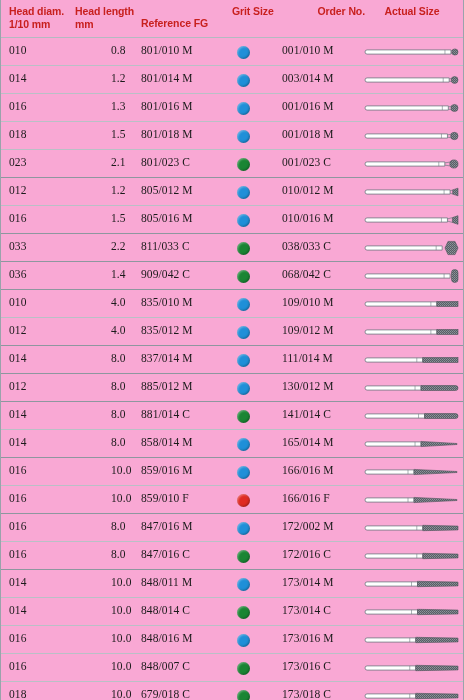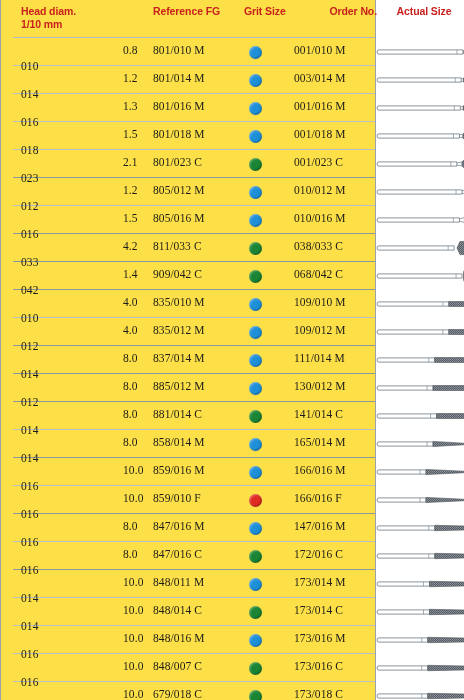--- a/index.html
+++ b/index.html
@@ -9,28 +9,27 @@
     background: #ffffff;
   }
   body {
     width: 464px;
     height: 700px;
     font-family: "Liberation Serif", serif;
     overflow: hidden;
     position: relative;
   }
   #sheet {
-    width: 376px;
+    width: 464px;
     height: 700px;
     position: relative;
-    background: #fde047;
+    background: #f9a8d4;
     box-sizing: border-box;
     border-left: 1px solid #9aa3ab;
     border-right: 1px solid #9aa3ab;
-    padding-left: 12px;
   }
 
   
   #thead {
     position: relative;
     height: 38px;
     box-sizing: border-box;
   }
   #thead .hcell {
     position: absolute;
@@ -38,21 +37,21 @@
     font-family: "Liberation Sans", sans-serif;
     font-weight: bold;
     font-size: 10.5px;
     line-height: 12.5px;
     color: #c8201e;
     letter-spacing: -0.1px;
     white-space: pre-line;
   }
   .hc-0 { left: 8px;   width: 64px; }
   .hc-1 { left: 74px;  width: 64px; }
-  .hc-2 { left: 140px; width: 90px; }
+  .hc-2 { left: 140px; width: 90px; margin-top: 12px; }
   .hc-3 { left: 231px; width: 60px; }
   .hc-4 { left: 280px; width: 84px; text-align: right; }
   .hc-5 { left: 366px; width: 90px; text-align: center; }
 
   #header-rule {
     position: absolute;
     left: 0; right: 0;
     top: 37px;
     height: 1px;
     background: #b3bac1;
@@ -70,21 +69,21 @@
   }
   .row.thick { border-bottom: 1px solid #8e979f; }
   .cell {
     position: absolute;
     font-family: "Liberation Serif", serif;
     font-size: 11.5px;
     color: #1b1b1b;
     top: 6px;
     letter-spacing: 0.1px;
   }
-  .c-diam  { left: 8px;   width: 62px; margin-top: 16px; }
+  .c-diam  { left: 8px;   width: 62px; }
   .c-len   { left: 76px;  width: 60px; margin-left: 34px; }
   .c-ref   { left: 140px; width: 90px; }
   .c-order { left: 281px; width: 82px; }
 
   
   .grit {
     position: absolute;
     left: 236px;
     top: 8px;
     width: 13px;
@@ -105,20 +104,22 @@
   .bur svg { display: block; }
 </style>
 </head>
 <body>
 
 <div id="sheet">
 
   <div id="thead">
     <div class="hcell hc-0">Head diam.
 1/10 mm</div>
+    <div class="hcell hc-1">Head length
+mm</div>
     <div class="hcell hc-2">Reference FG</div>
     <div class="hcell hc-3">Grit Size</div>
     <div class="hcell hc-4">Order No.</div>
     <div class="hcell hc-5">Actual Size</div>
     <div id="header-rule"></div>
   </div>
 
   <div id="tbody">
       <div class="row">
         <div class="cell c-diam">010</div>
@@ -276,41 +277,41 @@
             <path d="M 4.1 7.9 L 84.44 7.9 L 84.44 12.1 L 4.1 12.1 A 2.1 2.1 0 0 1 4.1 7.9 Z" fill="#ffffff" stroke="#6f7a82" stroke-width="0.8"></path>
             <line x1="84.44" y1="8.9" x2="89.42" y2="7.624" stroke="#6f7a82" stroke-width="0.7"></line>
             <line x1="84.44" y1="11.1" x2="89.42" y2="12.376000000000001" stroke="#6f7a82" stroke-width="0.7"></line>
             <path d="M 89.42 7.624 L 95 5.68 L 95 14.32 L 89.42 12.376000000000001 Z" fill="url(#g6)" stroke="#4e545a" stroke-width="0.6"></path>
             <line x1="78.44" y1="7.9" x2="78.44" y2="12.1" stroke="#6f7a82" stroke-width="0.6"></line>
           </svg>
         </div>
       </div>
       <div class="row thick">
         <div class="cell c-diam">033</div>
-        <div class="cell c-len">4.2</div>
+        <div class="cell c-len">2.2</div>
         <div class="cell c-ref">811/033 C</div>
         <div class="cell c-order">038/033 C</div>
         <div class="grit" style="background: rgb(26, 133, 51);"></div>
         <div class="bur">
           <svg width="98" height="20" viewBox="0 0 98 20">
             <defs>
               <pattern id="g7" width="2" height="2" patternUnits="userSpaceOnUse">
                 <rect width="2" height="2" fill="#585e65"></rect>
                 <rect width="1" height="1" fill="#7e858c"></rect>
                 <rect x="1" y="1" width="1" height="1" fill="#8e959c"></rect>
               </pattern>
             </defs>
             <path d="M 4.1 7.9 L 79.16 7.9 L 79.16 12.1 L 4.1 12.1 A 2.1 2.1 0 0 1 4.1 7.9 Z" fill="#ffffff" stroke="#6f7a82" stroke-width="0.8"></path>
             <path d="M 82 10 L 85 3.4000000000000004 L 92 3.4000000000000004 L 95 10 L 92 16.6 L 85 16.6 Z" fill="url(#g7)" stroke="#4e545a" stroke-width="0.6"></path>
             <line x1="73.16" y1="7.9" x2="73.16" y2="12.1" stroke="#6f7a82" stroke-width="0.6"></line>
           </svg>
         </div>
       </div>
       <div class="row thick">
-        <div class="cell c-diam">042</div>
+        <div class="cell c-diam">036</div>
         <div class="cell c-len">1.4</div>
         <div class="cell c-ref">909/042 C</div>
         <div class="cell c-order">068/042 C</div>
         <div class="grit" style="background: rgb(26, 133, 51);"></div>
         <div class="bur">
           <svg width="98" height="20" viewBox="0 0 98 20">
             <defs>
               <pattern id="g8" width="2" height="2" patternUnits="userSpaceOnUse">
                 <rect width="2" height="2" fill="#585e65"></rect>
                 <rect width="1" height="1" fill="#7e858c"></rect>
@@ -488,21 +489,21 @@
             <path d="M 4.1 7.9 L 51 7.9 L 51 12.1 L 4.1 12.1 A 2.1 2.1 0 0 1 4.1 7.9 Z" fill="#ffffff" stroke="#6f7a82" stroke-width="0.8"></path>
             <path d="M 51 7.4 L 94 9.5 L 94 10.5 L 51 12.6 Z" fill="url(#g16)" stroke="#4e545a" stroke-width="0.6"></path>
             <line x1="45" y1="7.9" x2="45" y2="12.1" stroke="#6f7a82" stroke-width="0.6"></line>
           </svg>
         </div>
       </div>
       <div class="row">
         <div class="cell c-diam">016</div>
         <div class="cell c-len">8.0</div>
         <div class="cell c-ref">847/016 M</div>
-        <div class="cell c-order">147/016 M</div>
+        <div class="cell c-order">172/002 M</div>
         <div class="grit" style="background: rgb(31, 143, 216);"></div>
         <div class="bur">
           <svg width="98" height="20" viewBox="0 0 98 20">
             <defs>
               <pattern id="g17" width="2" height="2" patternUnits="userSpaceOnUse">
                 <rect width="2" height="2" fill="#585e65"></rect>
                 <rect width="1" height="1" fill="#7e858c"></rect>
                 <rect x="1" y="1" width="1" height="1" fill="#8e959c"></rect>
               </pattern>
             </defs>

